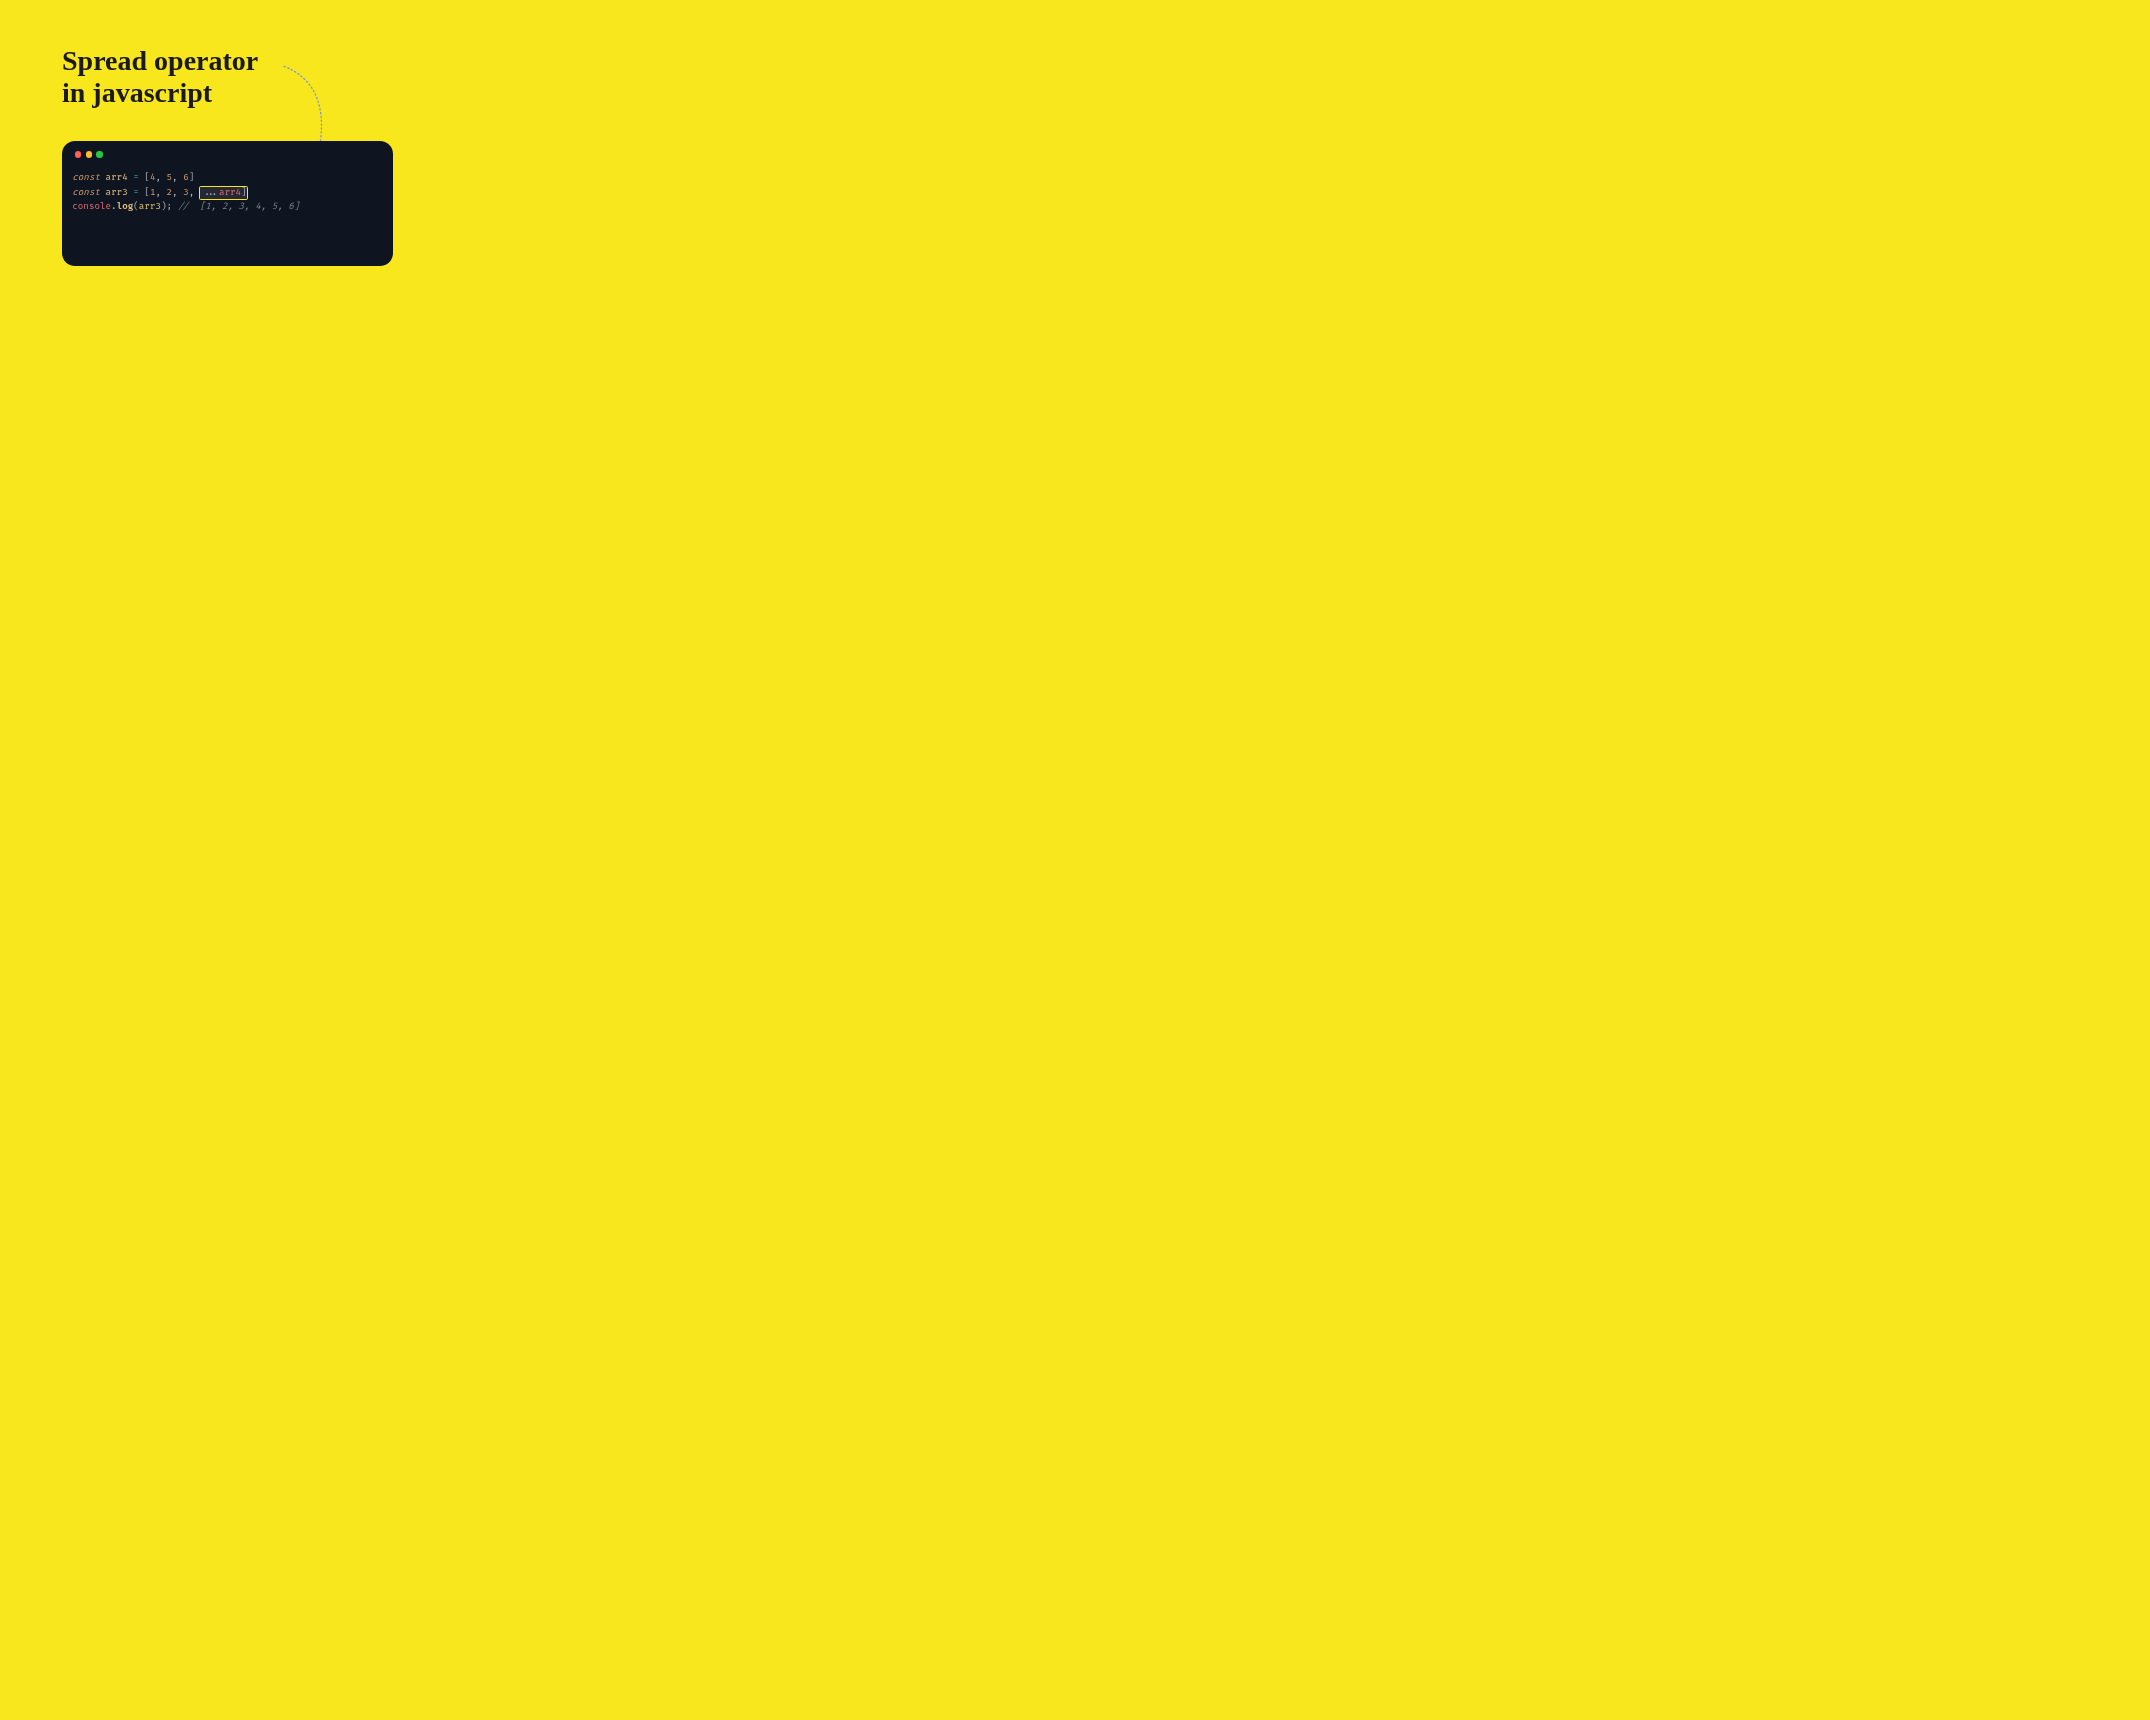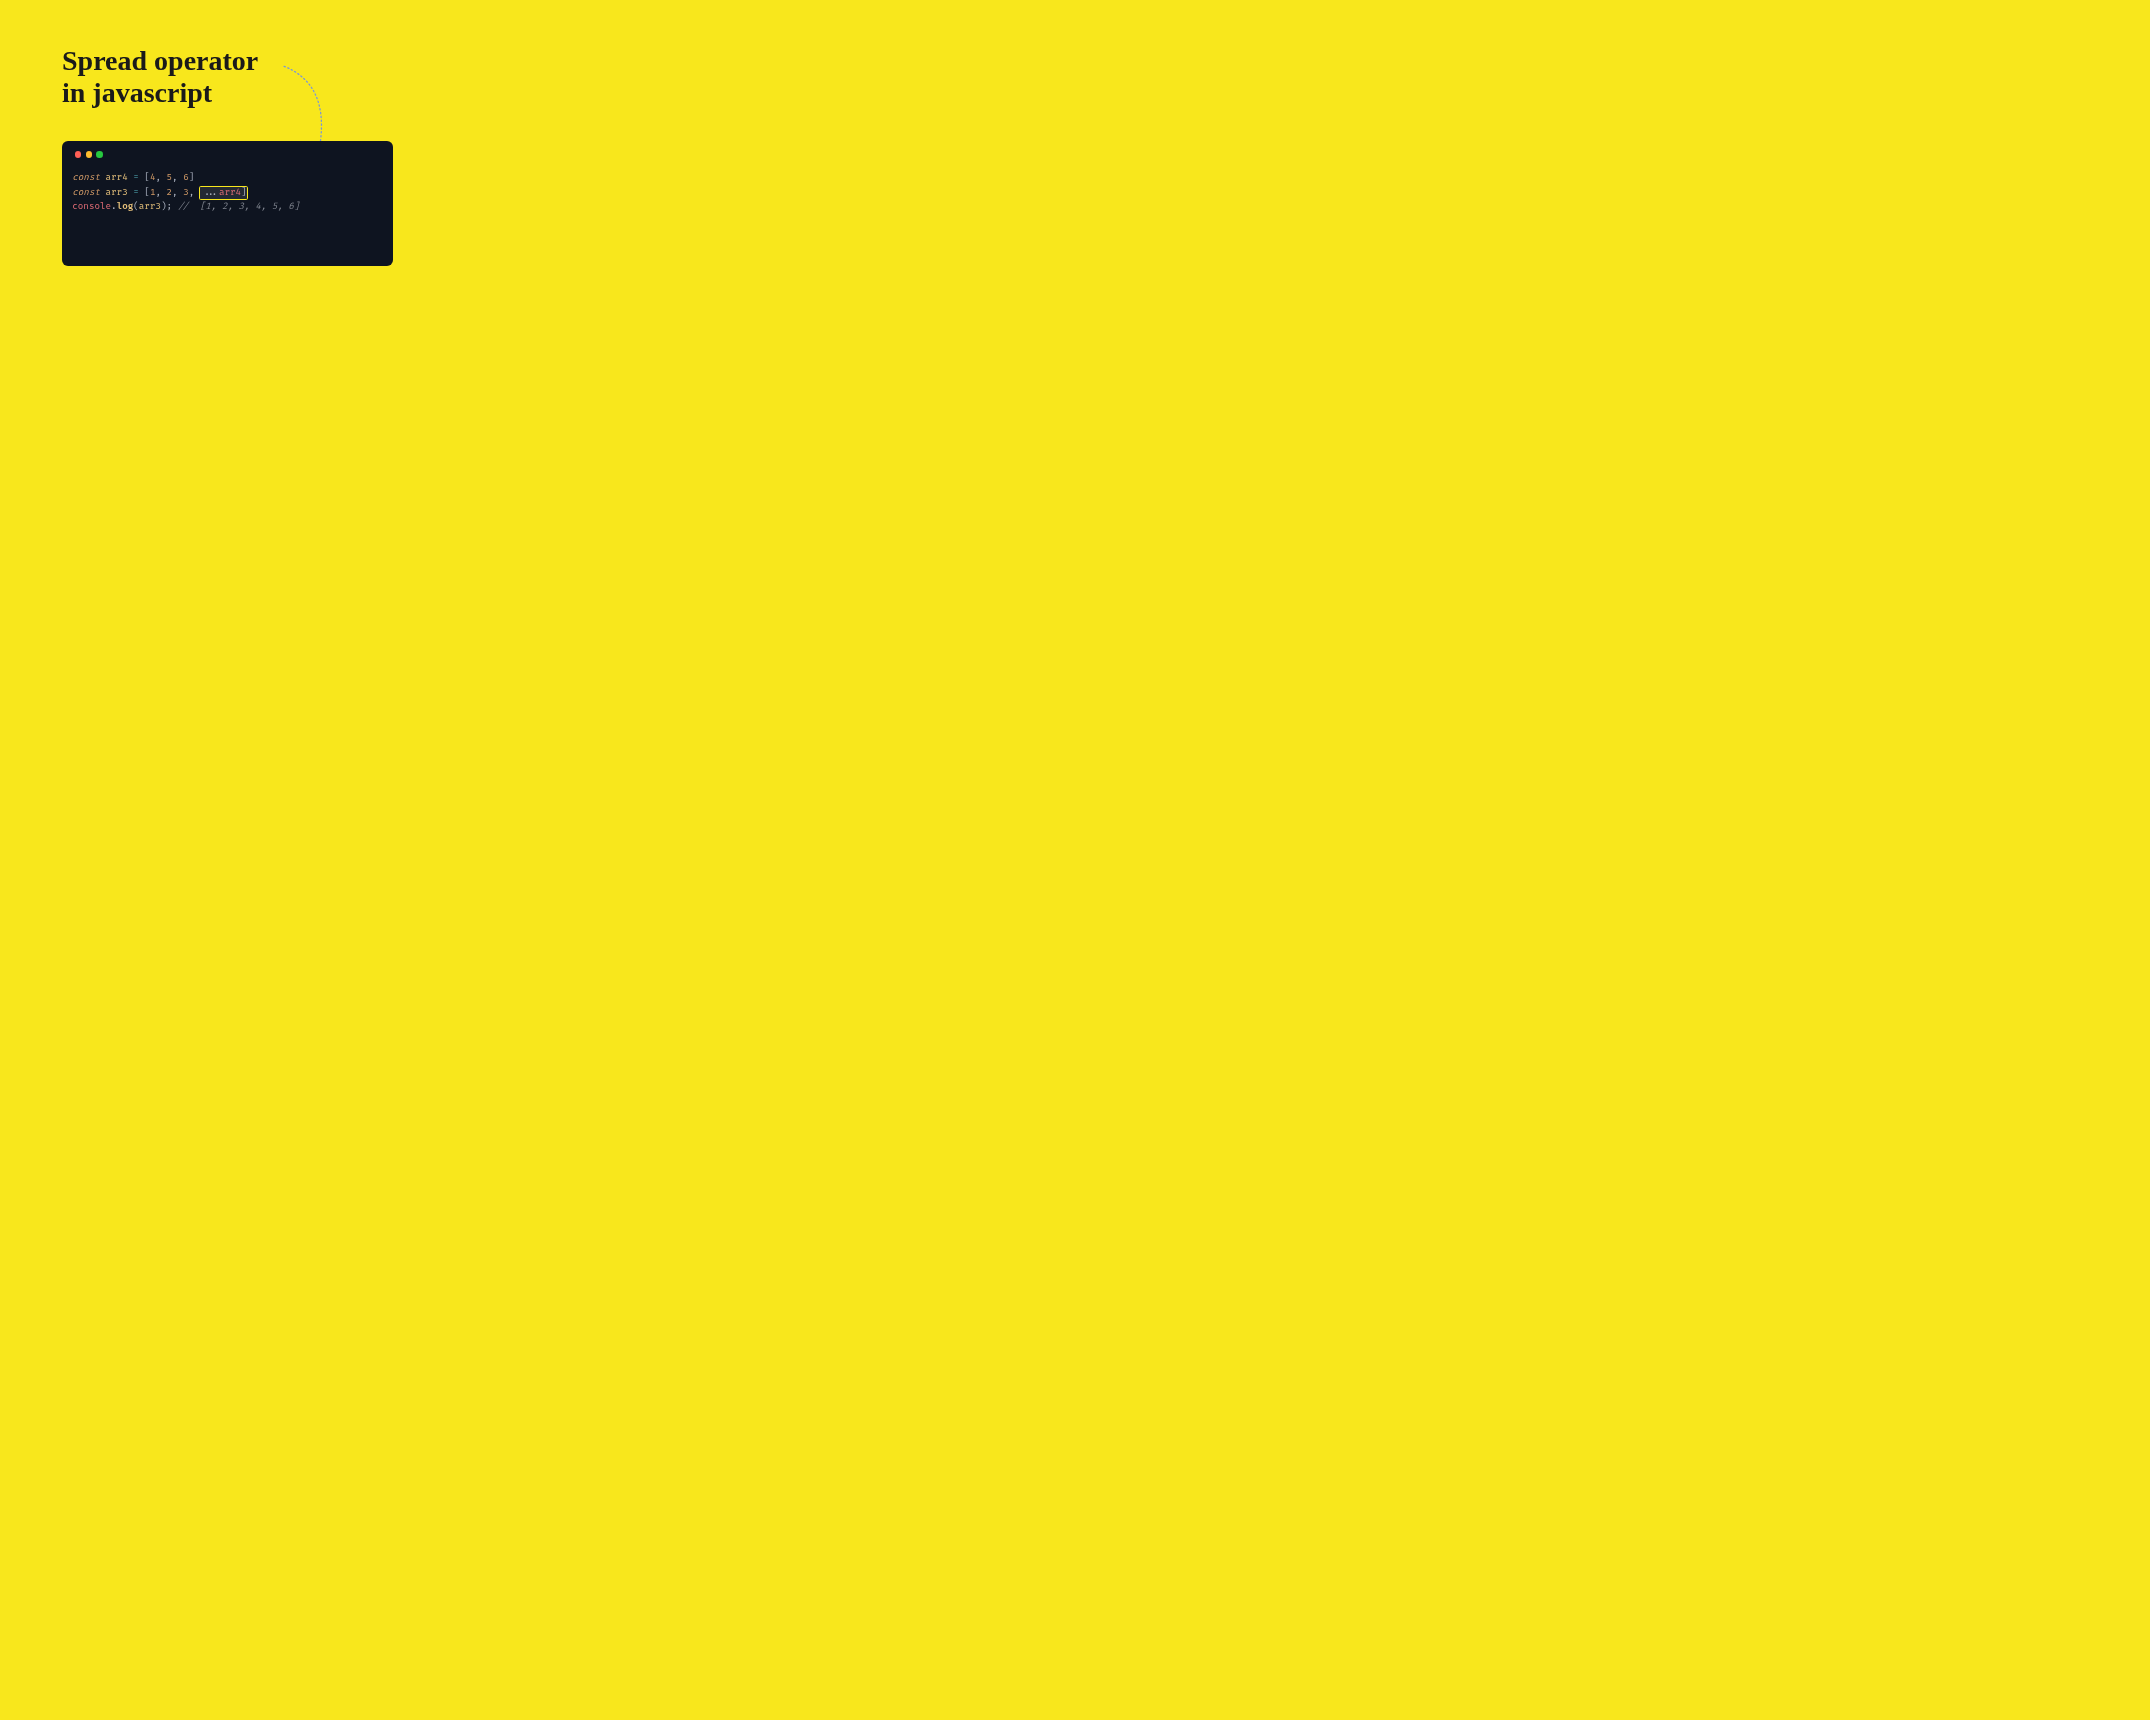--- a/index.html
+++ b/index.html
@@ -22,21 +22,21 @@
     font-family: 'Rockwell', 'Roboto Slab', Georgia, serif;
     margin-top: 11px;
   }
   .code-window {
     position: absolute;
     left: 62px;
     top: 141px;
     width: 331px;
     height: 125px;
     background: #0e1420;
-    border-radius: 6px;
+    border-radius: 13px;
     padding: 8.6px 10.3px;
   }
   .traffic-lights {
     display: flex;
     gap: 4.3px;
     margin-bottom: 13px;
     margin-left: 2.6px;
     margin-top: 1.7px;
   }
   .traffic-light {

